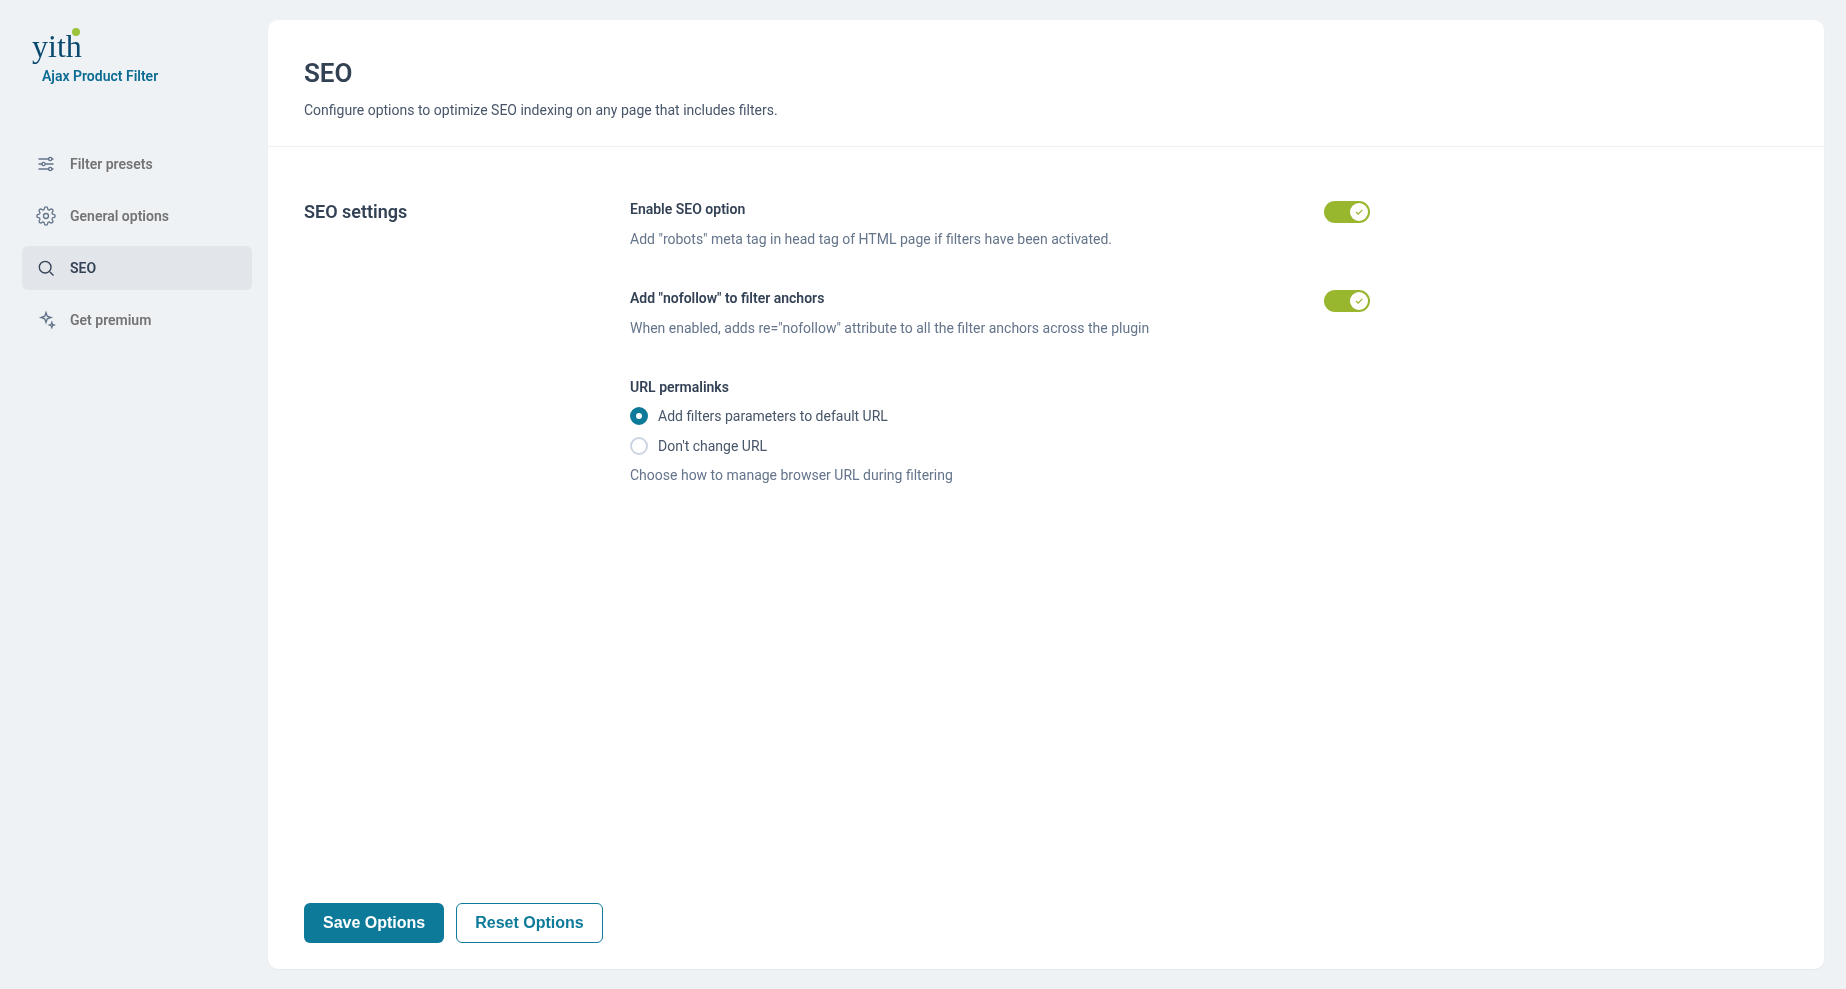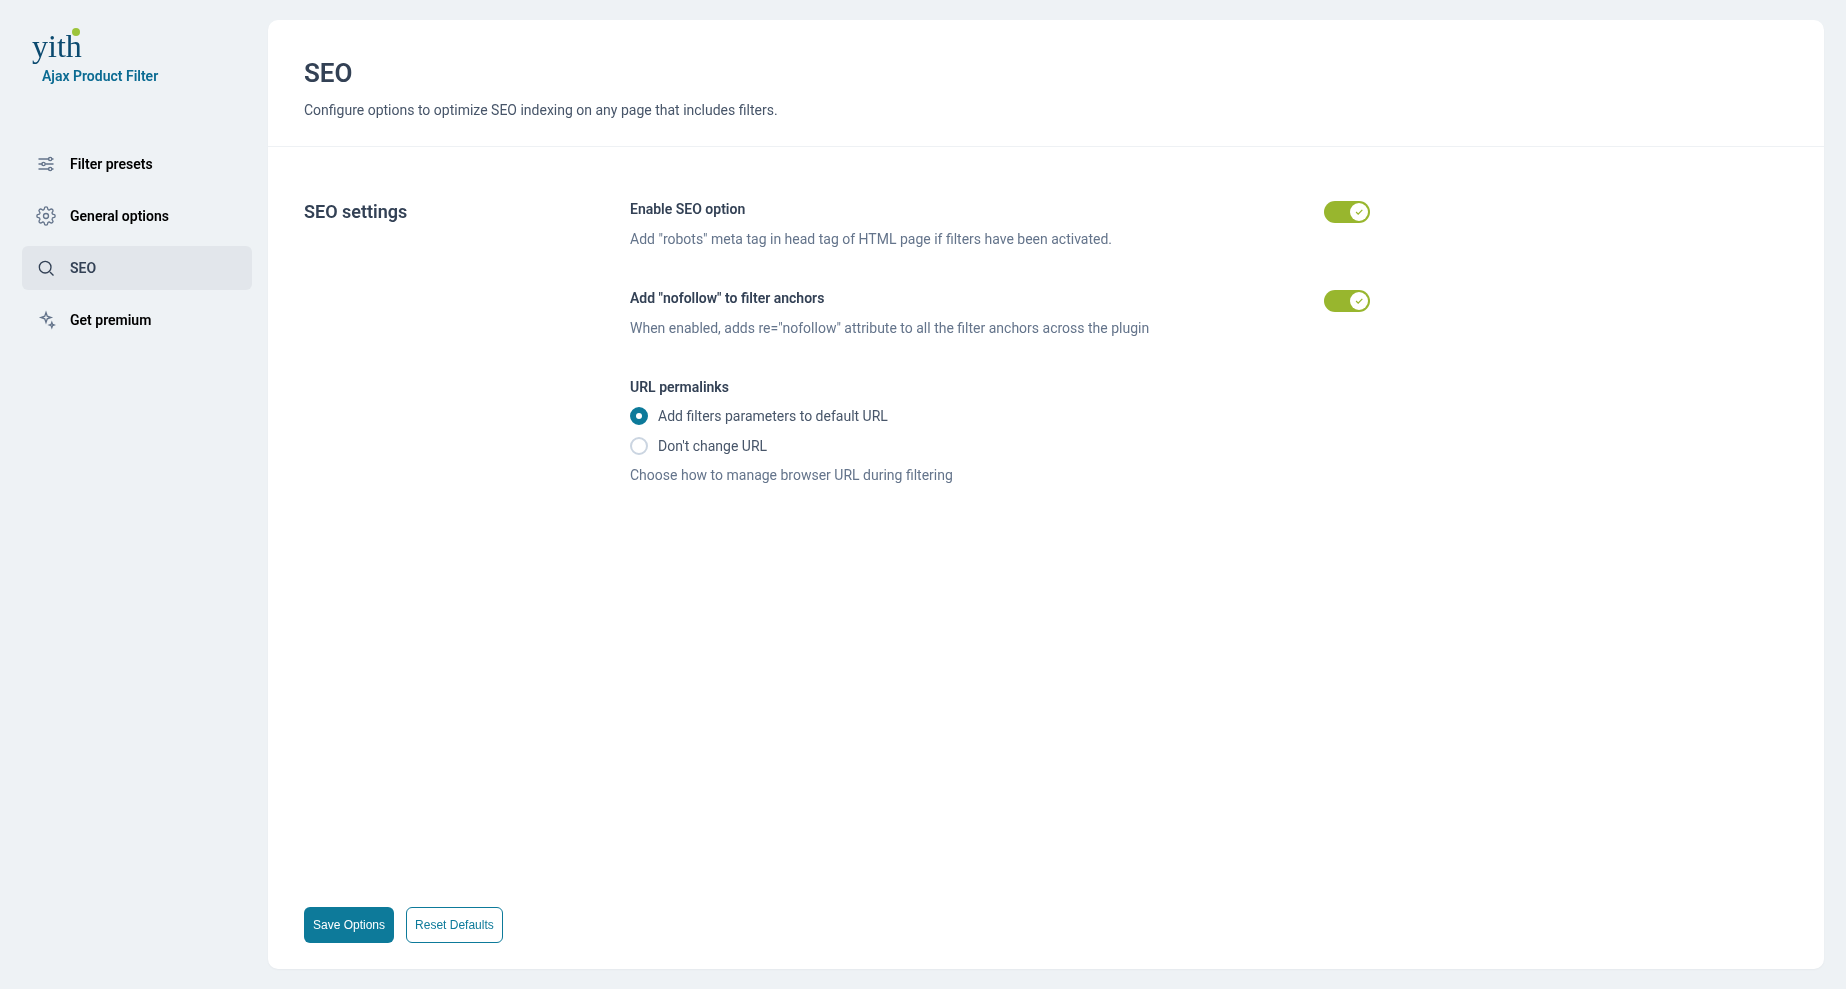--- a/index.html
+++ b/index.html
@@ -53,21 +53,21 @@
     display: flex;
     flex-direction: column;
     gap: 8px;
   }
   .nav-item {
     display: flex;
     align-items: center;
     gap: 14px;
     padding: 12px 14px;
     border-radius: 6px;
-    color: #000000;
+    color: #737373;
     font-weight: 600;
     cursor: pointer;
   }
   .nav-item.active {
     background: #e2e6eb;
     color: #334155;
   }
   .nav-icon {
     width: 20px;
     height: 20px;
@@ -201,24 +201,24 @@
   .radio-item.selected .radio-circle::after {
     content:''; width:6px; height:6px; background:#fff; border-radius:50%;
   }
   .radio-label { color:#475569; font-size:14px; }
   
   .card-footer {
     padding: 26px 36px;
     display:flex; gap:12px;
   }
   .btn {
-    padding: 10px 8px;
+    padding: 10px 18px;
     border-radius: 6px;
-    font-weight:400;
-    font-size:12px;
+    font-weight:700;
+    font-size:16px;
     cursor:pointer;
     border:1px solid transparent;
   }
   .btn-primary {
     background:#0d7a9a; color:#fff;
   }
   .btn-secondary {
     background:#fff; color:#0d7a9a; border-color:#0d7a9a;
   }
 </style>
@@ -340,16 +340,16 @@
               </div>
             </div>
             <div class="field-help">Choose how to manage browser URL during filtering</div>
           </div>
         </div>
       </div>
     </div>
 
     <footer class="card-footer">
       <button class="btn btn-primary">Save Options</button>
-      <button class="btn btn-secondary">Reset Defaults</button>
+      <button class="btn btn-secondary">Reset Options</button>
     </footer>
   </main>
 </div>
 
 </body></html>

